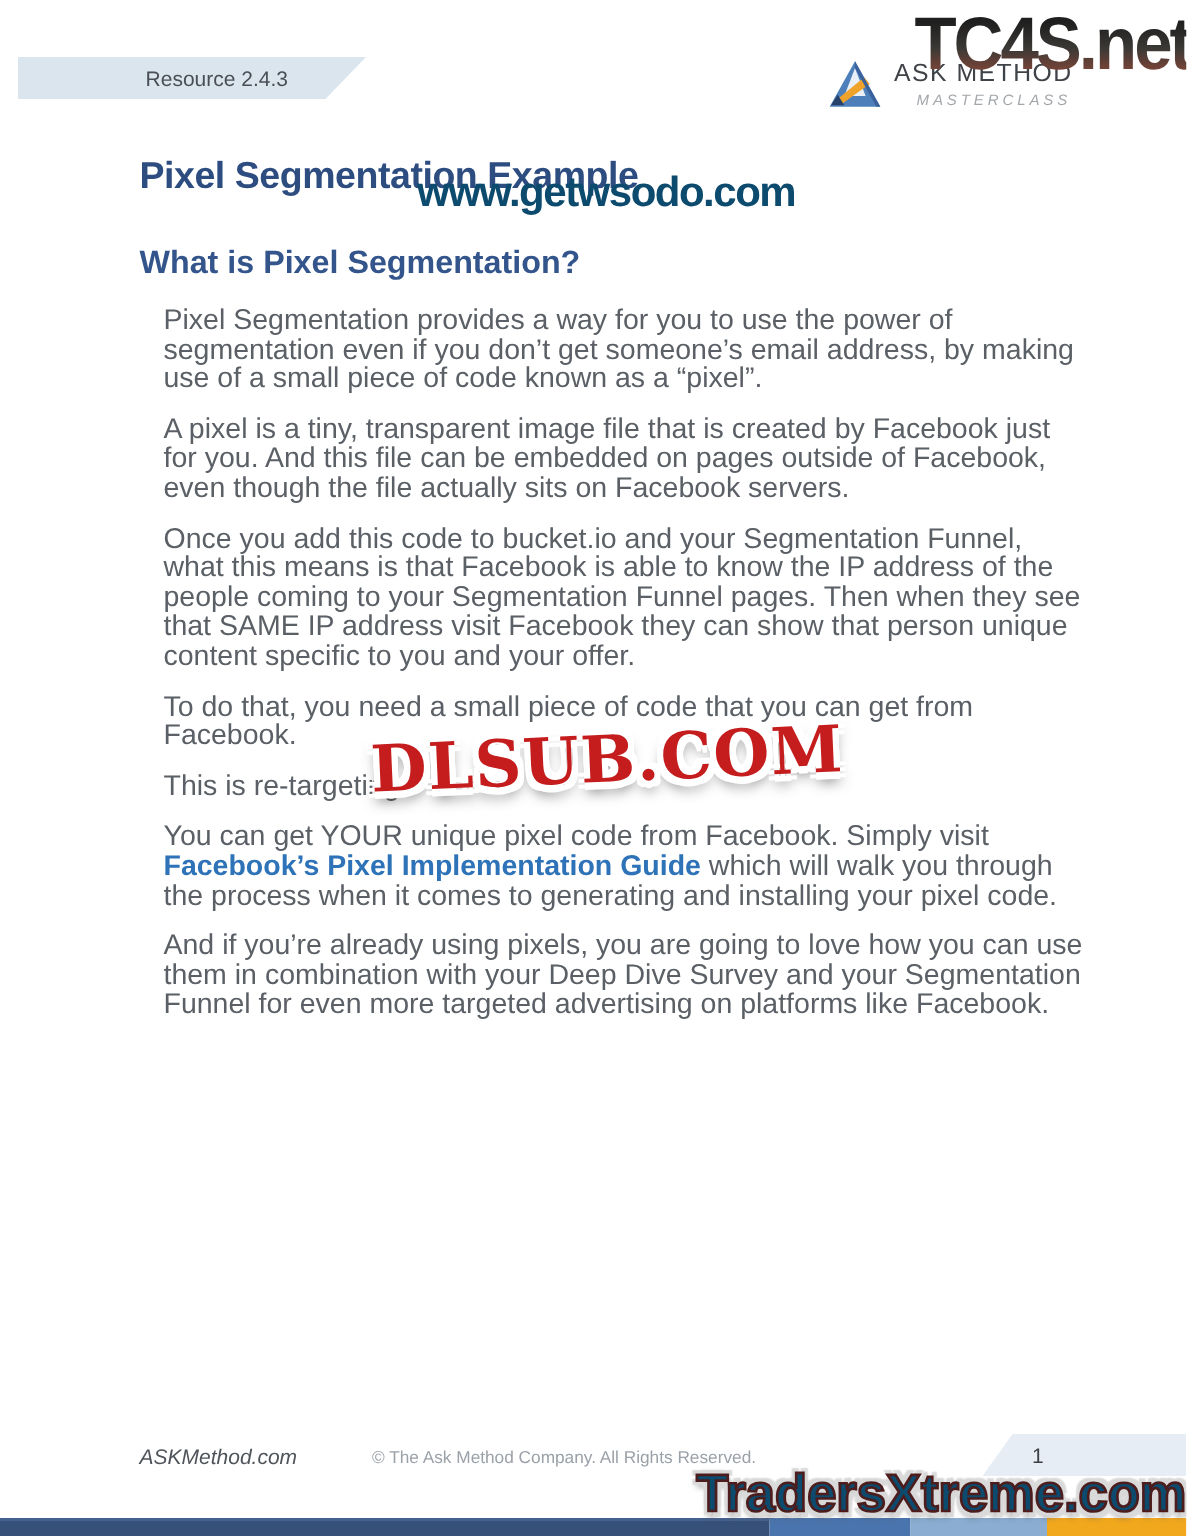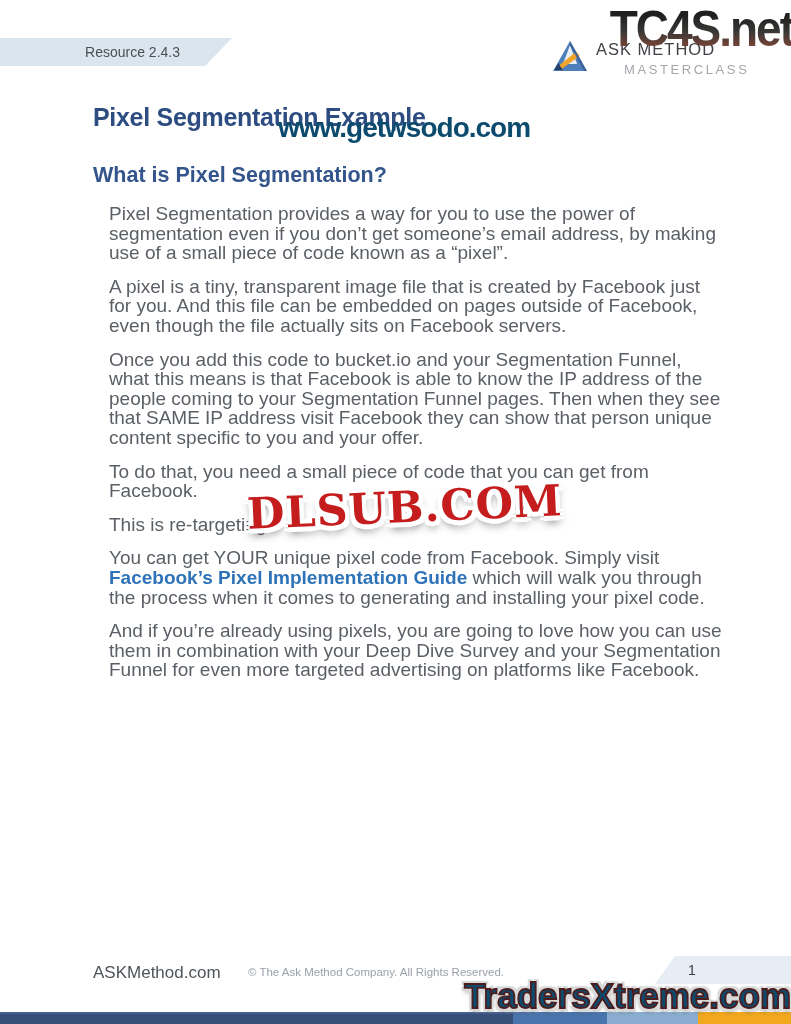--- a/index.html
+++ b/index.html
@@ -10,39 +10,39 @@
     width: 791px;
     height: 1024px;
     background: #ffffff;
     overflow: hidden;
     margin: 0 auto;
   }
 
   
   .resource-banner {
     position: absolute;
-    top: 38px; left: 0;
+    top: 38px; left: 12px;
     width: 232px; height: 28px;
     background: #dbe5ee;
     clip-path: polygon(0 0, 232px 0, 205px 28px, 0 28px);
     display: flex; align-items: center; justify-content: flex-end;
     padding-right: 52px;
     color: #4a4f55; font-size: 14px;
   }
   .logo {
     position: absolute;
     top: 40px; left: 552px;
     display: flex; align-items: flex-start;
   }
   .logo-mark { width: 36px; height: 32px; margin-right: 8px; }
   .logo-text-title {
     font-size: 16.5px; color: #3f4347; letter-spacing: 1px; font-weight: 400;
   }
   .logo-text-sub {
-    font-size: 13px; color: #a3a7ab; letter-spacing: 2.6px; margin-left: 28px; margin-top: 3px;
+    font-size: 10px; color: #a3a7ab; letter-spacing: 2.6px; margin-left: 15px; margin-top: 3px; font-style: italic;
   }
 
   
   .wm-topright {
     position: absolute;
     top: 2px; right: -2px;
     font-size: 46px; font-weight: bold; letter-spacing: -2px;
     font-family: "Liberation Sans", sans-serif;
     background: linear-gradient(180deg, #1f1f1f 25%, #3a3835 55%, #8a4838 88%);
     -webkit-background-clip: text; background-clip: text;
@@ -101,21 +101,21 @@
     width: 613px;
     font-size: 19px; line-height: 19.6px; color: #5b6066;
   }
   .body-copy p { margin-bottom: 14px; }
   .inline-link { color: #2e73b8; font-weight: bold; cursor: pointer; }
 
   
   .footer-site {
     position: absolute;
     top: 963px; left: 93px;
-    font-size: 17px; color: #4f545a;
+    font-size: 14px; color: #4f545a; font-style: italic;
   }
   .footer-copy {
     position: absolute;
     top: 966px; left: 0; width: 752px;
     text-align: center;
     font-size: 11.5px; color: #9ba1a8;
   }
   .page-badge {
     position: absolute;
     top: 956px; right: 0;

